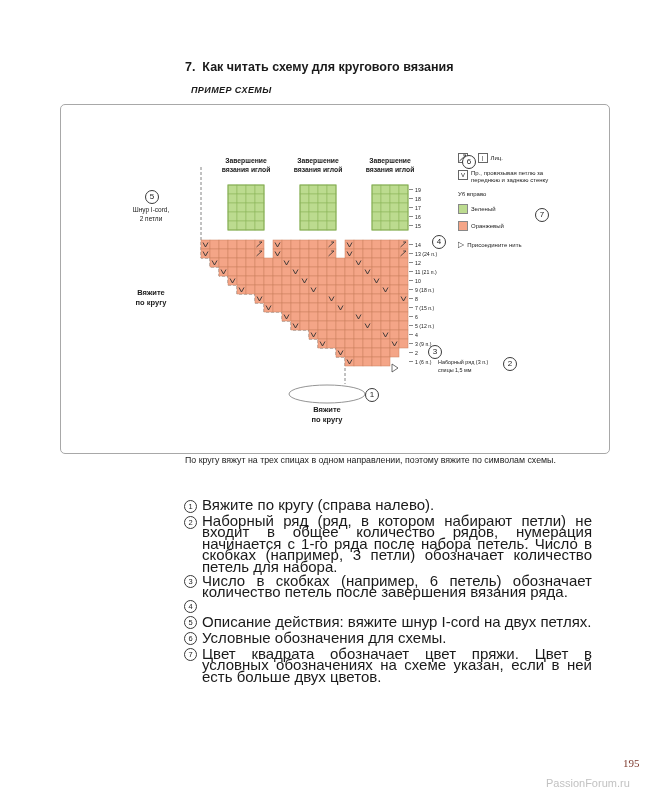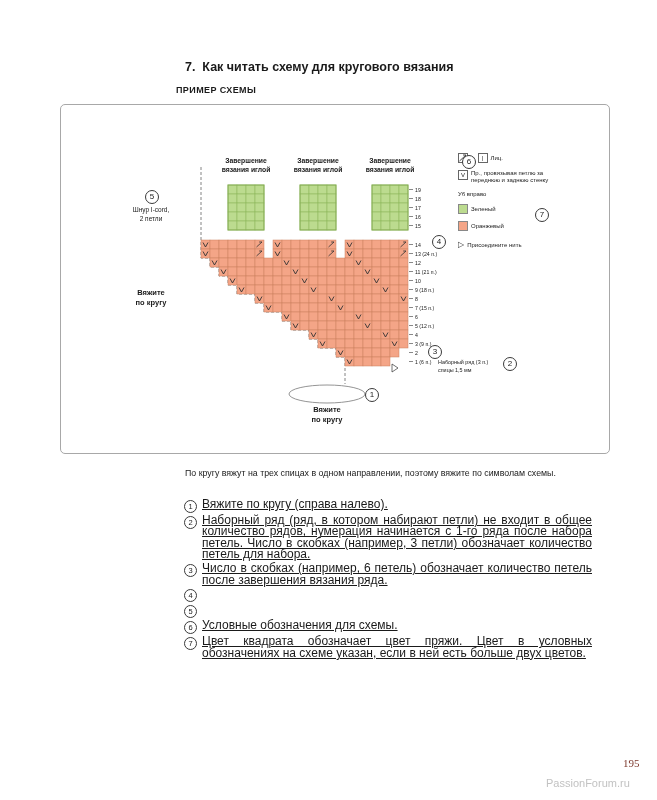--- a/index.html
+++ b/index.html
@@ -1,35 +1,35 @@
 <!DOCTYPE html>
 <html><head>
 <meta charset="utf-8">
 <style>
   html,body{margin:0;padding:0;background:#fff;}
   body{width:657px;height:800px;position:relative;font-family:"Liberation Sans",sans-serif;color:#1a1a1a;overflow:hidden;}
   .page-title{position:absolute;left:185px;top:40px;font-size:12.5px;font-weight:bold;white-space:pre;margin-top:20px;}
-  .subtitle{position:absolute;left:176px;top:85px;font-size:9px;font-weight:bold;letter-spacing:0.4px;}
+  .subtitle{position:absolute;left:191px;top:85px;font-size:9px;font-weight:bold;letter-spacing:0.4px;font-style:italic;}
   .diagram-box{position:absolute;left:60px;top:104px;width:548px;height:348px;border:1px solid #a8a8a8;border-radius:5px;background:#fff;}
   .diagram-box svg{position:absolute;left:0;top:0;}
   svg text{font-family:"Liberation Sans",sans-serif;fill:#1a1a1a;}
   .circ{position:absolute;width:12px;height:12px;border:1px solid #3a3a3a;border-radius:50%;font-size:8px;line-height:12px;text-align:center;background:#fff;z-index:3;}
   .legend{position:absolute;left:397px;top:48px;width:148px;font-size:6px;color:#222;z-index:2;}
   .lrow{display:flex;align-items:center;gap:3px;margin-bottom:7px;}
   .lrow.top{align-items:flex-start;}
   .lsq{width:8px;height:8px;border:1px solid #666;display:inline-flex;align-items:center;justify-content:center;font-size:6px;line-height:8px;flex:none;background:#fff;}
   .lsq.fill{border-color:#888;}
   .ltxt{font-size:6px;}
   .ltxt.two{line-height:6.8px;}
   .ljoin{font-size:8px;line-height:8px;color:#333;}
-  .intro{position:absolute;left:185px;top:468px;width:412px;font-size:8.8px;line-height:11.4px;}
+  .intro{position:absolute;left:185px;top:455px;width:412px;font-size:8.8px;line-height:11.4px;}
   .notes{position:absolute;left:184px;top:499px;width:408px;}
   .note{display:flex;gap:5px;margin-bottom:2.5px;}
   .nnum{flex:none;width:11px;height:11px;border:1px solid #3a3a3a;border-radius:50%;font-size:7.5px;line-height:11px;text-align:center;margin-top:0.5px;}
-  .ntext{font-size:12px;line-height:11.4px;text-align:justify;text-decoration:underline;}
+  .ntext{font-size:15px;line-height:11.4px;text-align:justify;}
   .page-number{position:absolute;left:587px;top:757px;font-family:"Liberation Serif",serif;font-size:11px;color:#7e3b2f;margin-left:36px;}
   .watermark{position:absolute;left:546px;top:777px;font-size:11px;color:#c2c2c2;}
 </style>
 </head>
 <body>
 
 <div class="page-title">7.  Как читать схему для кругового вязания</div>
 <div class="subtitle">ПРИМЕР СХЕМЫ</div>
 
 <div class="diagram-box">
@@ -466,20 +466,21 @@
     </div>
   <div class="note">
       <span class="nnum">3</span>
       <span class="ntext">Число в скобках (например, 6 петель) обозначает количество петель после завершения вязания ряда.</span>
     </div>
   <div class="note">
       <span class="nnum">4</span>
     </div>
   <div class="note">
       <span class="nnum">5</span>
+      <span class="ntext">Описание действия: вяжите шнур I-cord на двух петлях.</span>
     </div>
   <div class="note">
       <span class="nnum">6</span>
       <span class="ntext">Условные обозначения для схемы.</span>
     </div>
   <div class="note">
       <span class="nnum">7</span>
       <span class="ntext">Цвет квадрата обозначает цвет пряжи. Цвет в условных обозначениях на схеме указан, если в ней есть больше двух цветов.</span>
     </div>
 </div>

